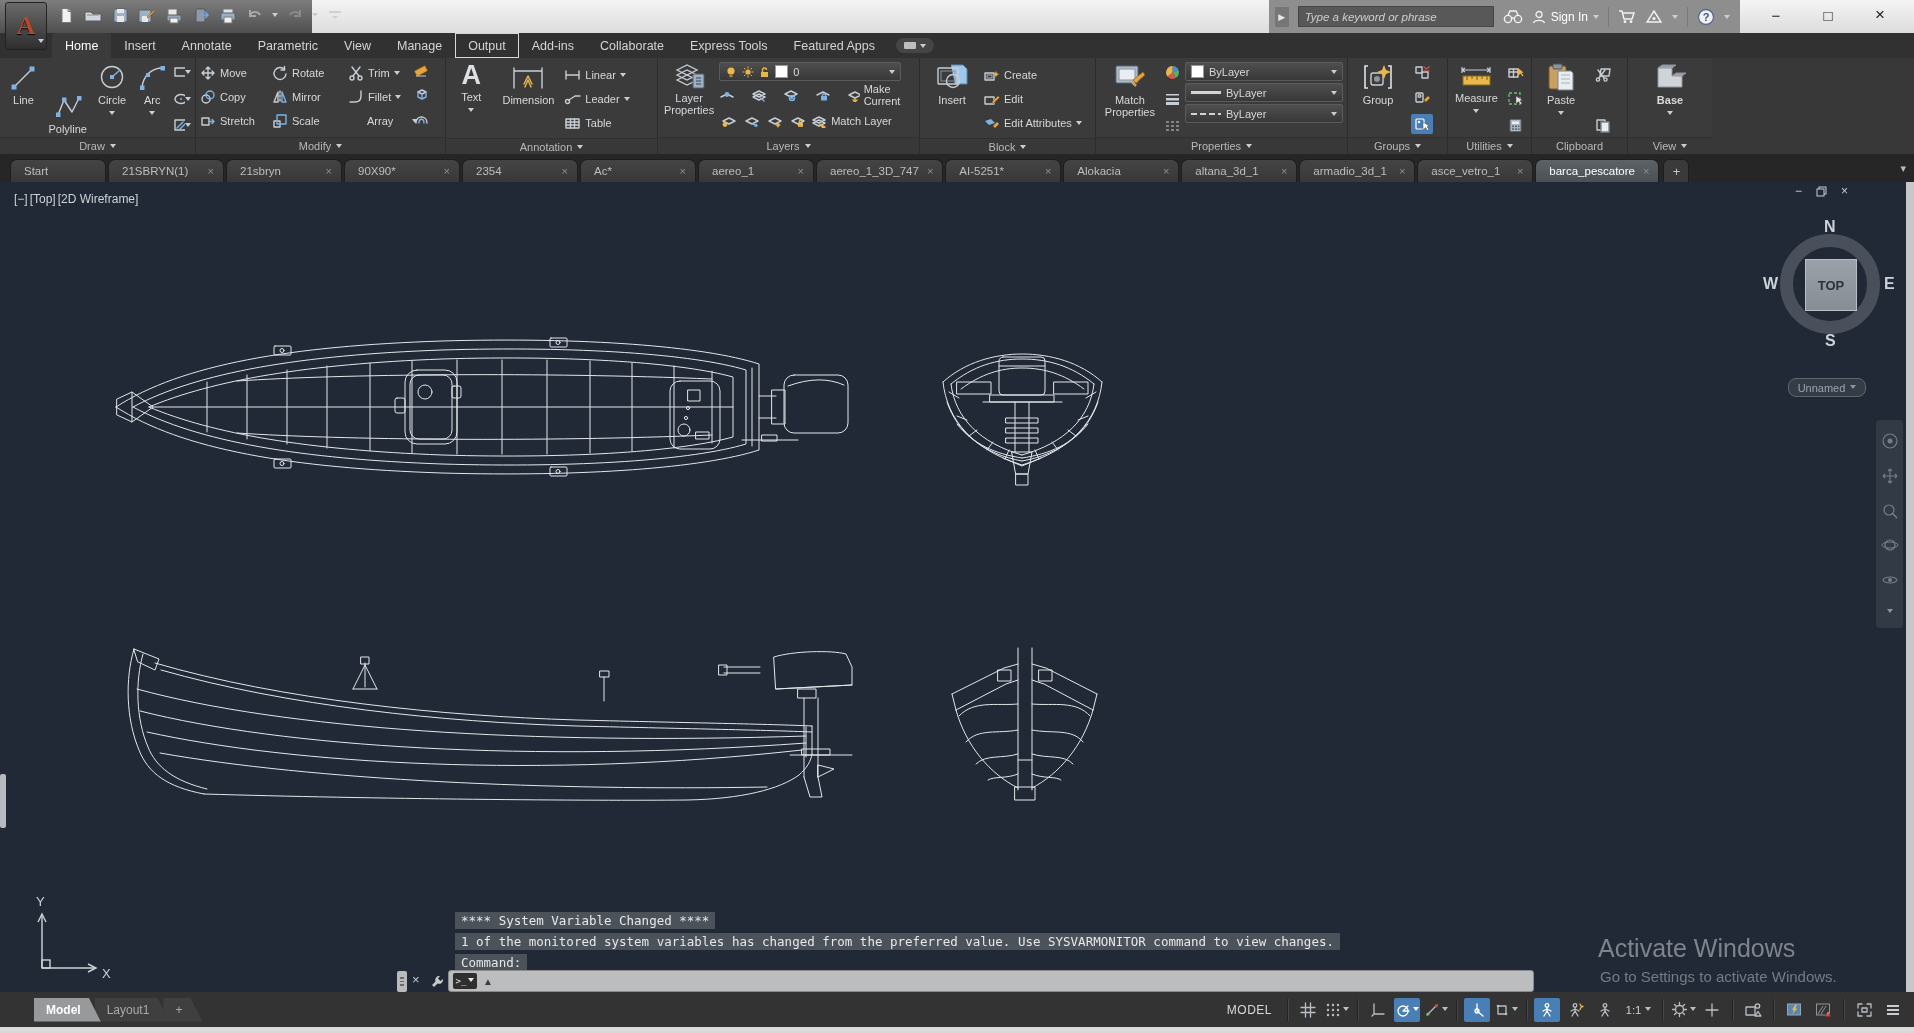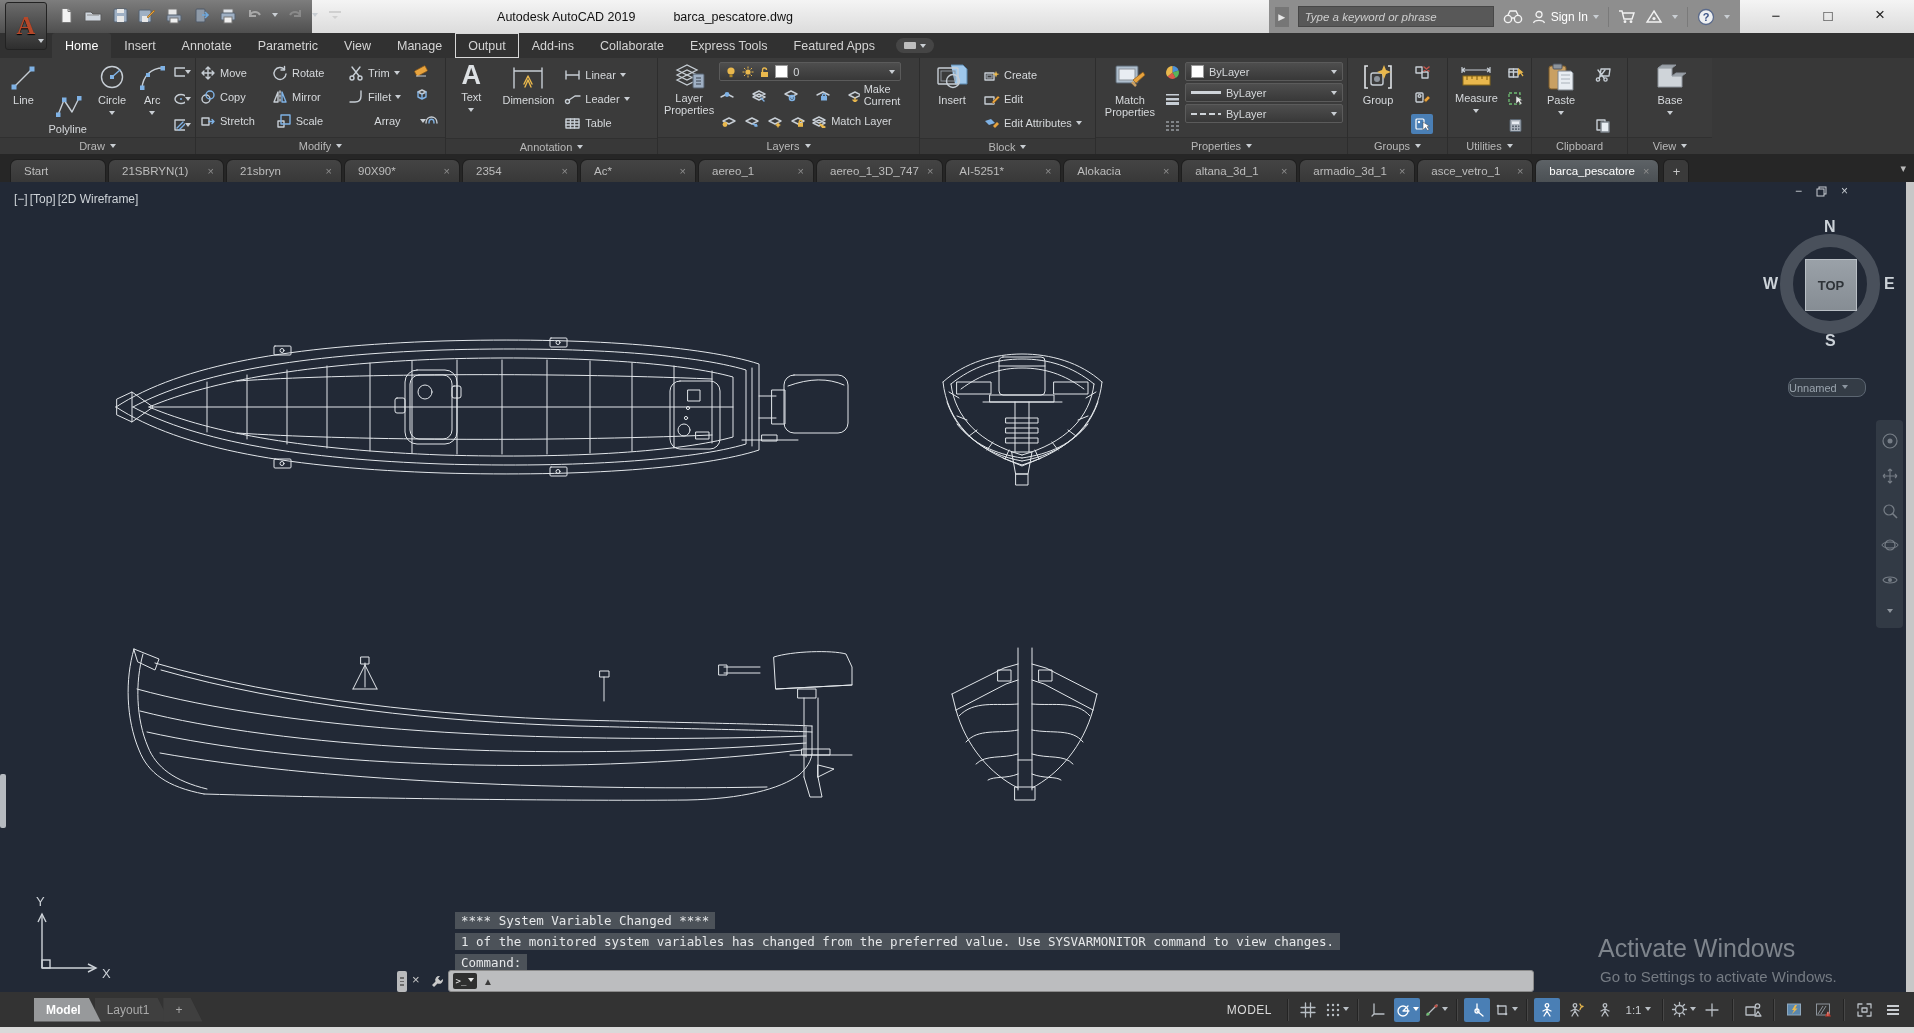--- a/index.html
+++ b/index.html
@@ -66,21 +66,21 @@
   
   #canvas{position:absolute;left:0;top:182px;width:1914px;height:810px;background:#222936;overflow:hidden;}
   #vplabel{position:absolute;left:14px;top:10px;font-size:12px;color:#ced3d8;display:flex;gap:2px;}
   #canwin{position:absolute;right:66px;top:2px;display:flex;gap:14px;color:#c7ccd2;font-size:12px;align-items:center;}
   .boat{stroke:#e2e6ea;fill:none;stroke-width:1;stroke-linecap:round;stroke-linejoin:round;}
   
   #vcube{position:absolute;left:1766px;top:38px;width:128px;height:128px;}
   #vring{position:absolute;left:14px;top:14px;width:100px;height:100px;border-radius:50%;border:13px solid rgba(105,113,122,0.55);box-sizing:border-box;}
   .vc-letter{position:absolute;color:#ccd2d8;font-weight:bold;font-size:16px;}
   #vc-top{position:absolute;left:39px;top:39px;width:50px;height:50px;background:linear-gradient(#9aa1a8,#868d94);border:1px solid #b9bfc5;color:#2e3338;font-size:13px;font-weight:bold;display:flex;align-items:center;justify-content:center;}
-  #vnamed{position:absolute;left:1788px;top:196px;width:76px;height:17px;background:#343c46;border:1px solid #5c6672;border-radius:8px;color:#9aa4ae;font-size:11px;display:flex;align-items:center;gap:5px;}
+  #vnamed{position:absolute;left:1788px;top:196px;width:76px;height:17px;background:#343c46;border:1px solid #5c6672;border-radius:8px;color:#9aa4ae;font-size:11px;display:flex;align-items:center;justify-content:center;gap:5px;}
   
   #navbar{position:absolute;left:1876px;top:238px;width:27px;height:208px;background:rgba(72,79,88,0.45);border-radius:4px;display:flex;flex-direction:column;align-items:center;justify-content:space-around;padding:4px 0;box-sizing:border-box;}
   .navic{opacity:0.75;}
   
   #rightstrip{position:absolute;left:1906px;top:0;width:8px;height:810px;background:#c7c7c7;}
   #leftgrip{position:absolute;left:0;top:592px;width:6px;height:54px;background:#b6bac0;border-radius:2px;}
   
   #wm1{position:absolute;left:1598px;top:752px;font-size:25px;color:#7e848c;}
   #wm2{position:absolute;left:1600px;top:786px;font-size:15px;color:#757b83;}
   
@@ -184,24 +184,20 @@
           </svg>
         </span>
       <span class="dn"></span>
       <span class="qbtn">
           <svg width="16" height="14">
             <path d="M2,4 H14" stroke="#d0d0d0" stroke-width="2"></path>
             <path d="M5,8 L8,11 L11,8 Z" fill="#d0d0d0"></path>
           </svg>
         </span>
     </div>
-    <div id="titletext">
-      <span>Autodesk AutoCAD 2019</span>
-      <span>barca_pescatore.dwg</span>
-    </div>
     <div id="infocenter">
       <span id="ic-arrow">▶</span>
       <input id="searchbox" placeholder="Type a keyword or phrase" style="">
       <span class="icicon">
           <svg width="20" height="15">
             <circle cx="5" cy="10" r="3.6" fill="none" stroke="#f2f2f2" stroke-width="1.4"></circle>
             <circle cx="15" cy="10" r="3.6" fill="none" stroke="#f2f2f2" stroke-width="1.4"></circle>
             <path d="M5,6 L7,2 H13 L15,6 M8.5,9 H11.5" stroke="#f2f2f2" fill="none" stroke-width="1.4"></path>
           </svg>
         </span>
@@ -393,21 +389,21 @@
               <span>Fillet</span>
               <span class="dn"></span>
             </div>
           <div class="mini">
               <svg width="17" height="16" class="ric">
                 <path d="M5,6 L9,4 L13,6 L9,8 Z"></path>
                 <path d="M5,6 V11 L9,13 L13,11 V6 M9,8 V13" class="ricb"></path>
               </svg>
             </div>
         </div>
-        <div style="display:flex;justify-content:space-between;">
+        <div style="display:flex;">
           <div class="mitem" style="width:72px;">
               <svg width="16" height="16" class="ric">
                 <rect x="2" y="5" width="7" height="7"></rect>
                 <path d="M9,8.5 H14 M14,8.5 L12,6.5 M14,8.5 L12,10.5" class="ricb"></path>
               </svg>
               <span>Stretch</span>
             </div>
           <div class="mitem" style="width:76px;">
               <svg width="16" height="16" class="ric">
                 <rect x="2" y="8" width="6" height="6"></rect>
@@ -816,21 +812,21 @@
             </span>
         </div>
       </div>
       <div class="ptitle">
           <span>Clipboard</span>
         </div>
     </div>
 
     <div class="panel" style="width:84px;border-right:none;">
       <div class="pcontent" style="justify-content:center;">
-        <div class="bb" style="width:56px;">
+        <div class="bb" style="width:56px;font-weight:bold;">
           <svg width="34" height="30">
               <path d="M5,6 H19 V14 H29 V25 H5 Z" fill="#cfd4d9" stroke="#8d949c"></path>
               <path d="M5,6 L9,3 H23 L19,6 M19,14 L23,11 H33 L29,14" fill="#9aa1a8" stroke="#8d949c"></path>
             </svg>
           <span class="lbl">Base</span>
           <span class="dn"></span>
         </div>
       </div>
       <div class="ptitle">
           <span>View</span>

